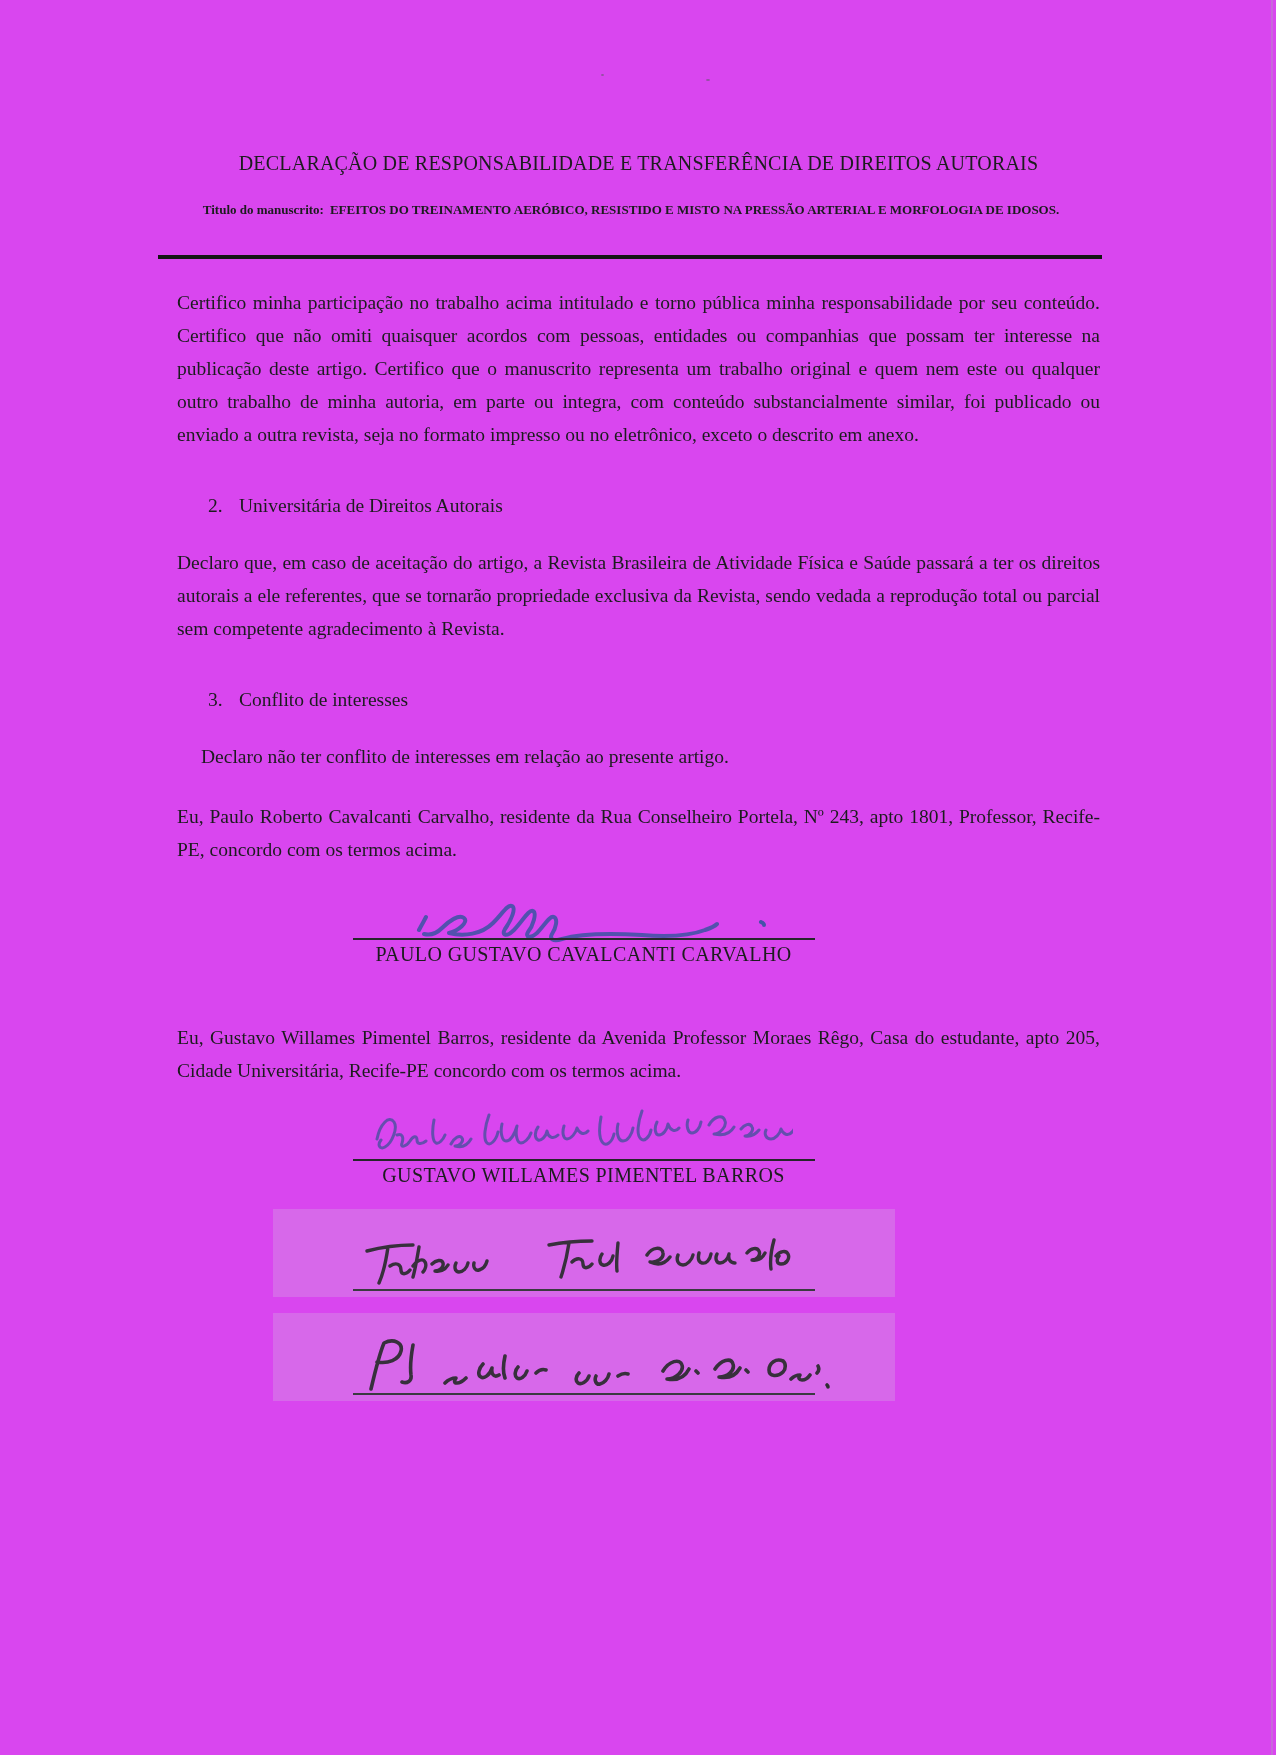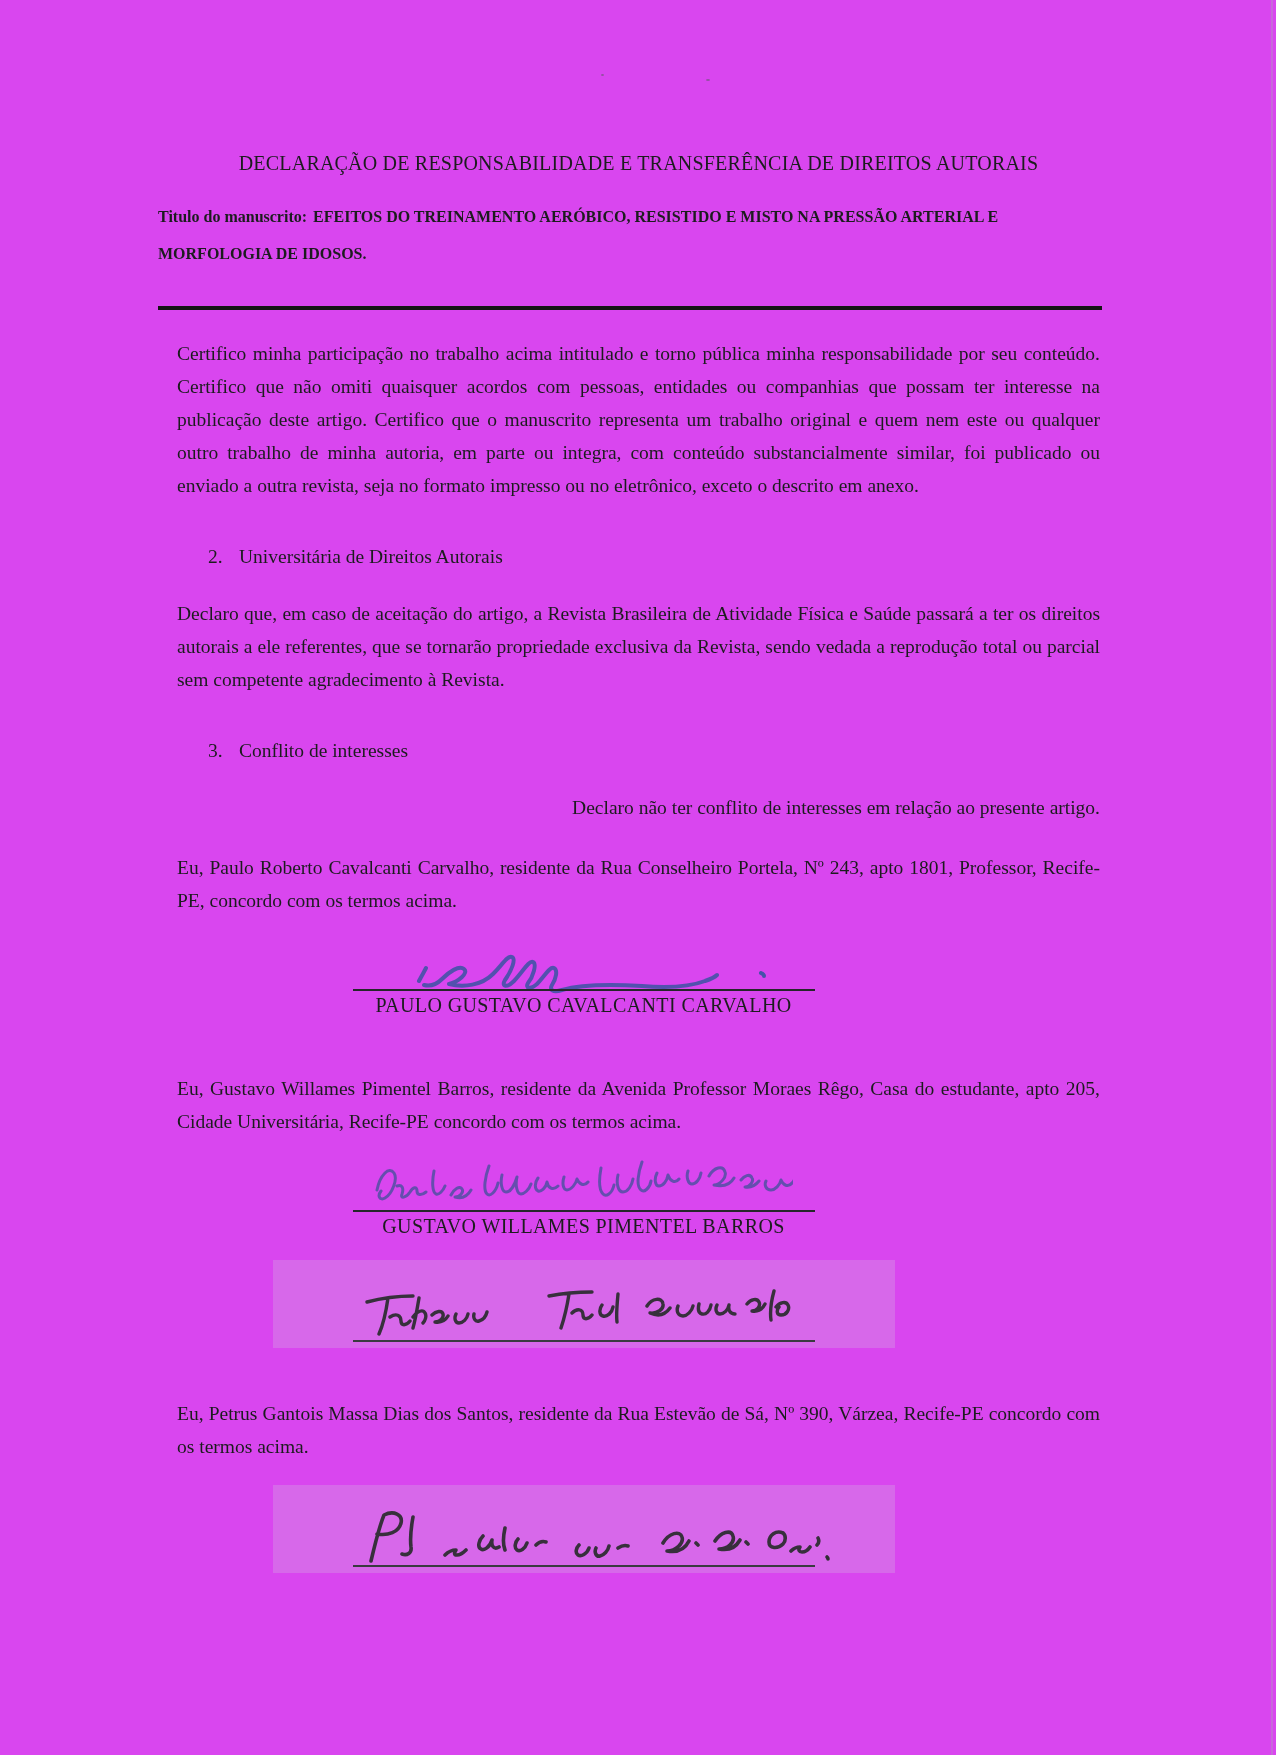--- a/index.html
+++ b/index.html
@@ -40,23 +40,23 @@
     font-weight:normal;
     letter-spacing:0.2px;
     line-height:26px;
     margin:0;
     white-space:nowrap;
   }
   .manuscript {
     margin:22px 0 0 -19px;
     width:946px;
     font-weight:bold;
-    font-size:16px;
-    line-height:37px;
-    text-align:left;
+    font-size:13px;
+    line-height:23px;
+    text-align:center;
   }
   .manuscript .label { margin-right:6px; }
   .rule {
     margin:34px 0 0 -19px;
     width:944px;
     height:4px;
     background:#151515;
   }
   .sec-heading {
     margin-top:42px;
@@ -64,21 +64,21 @@
     font-size:19.5px;
     line-height:26px;
   }
   .sec-heading .num { display:inline-block; min-width:18px; margin-right:13px; }
   .para {
     margin:27px 0 0 0;
     font-size:19.5px;
     line-height:33px;
     text-align:justify;
   }
-  .para.tight { text-align:right;margin-left:24px; }
+  .para.tight { text-align:left;margin-left:24px; }
   .stmt { margin-top:55px; }
   .stmt.first { margin-top:27px; }
 
   .sig-block {
     width:462px;
     margin:10px auto 0;
     transform:translateX(-55px);
     text-align:center;
     position:relative;
   }
@@ -153,21 +153,20 @@
       <svg width="462" height="62" viewBox="0 0 462 62">
         <path fill="none" stroke-width="3.4" stroke-linecap="round" stroke-linejoin="round" opacity="0.95" d="M14,18 c15,-4 31,-6 46,-6 m-25,2 c-2,14 -5,27 -9,36 m11,-17 c6,-4 11,-2 11,4 c0,5 5,5 9,0 m9,-23 c-2,12 -4,23 -6,30 m0,-11 c4,-6 10,-8 12,-4 c2,3 0,8 -2,10 m9,-8 c4,-4 10,-5 11,-1 c1,4 -3,8 -8,8 c6,1 10,-1 13,-6 m8,-2 c-2,4 -1,9 3,9 c4,0 8,-4 9,-9 m6,0 c-1,4 1,8 5,7 c4,-1 7,-5 8,-9
                  M196,12 c15,-3 30,-4 43,-4 m-23,2 c-2,13 -5,25 -8,34 m11,-15 c5,-5 11,-4 11,2 c0,5 5,5 9,0 m10,-10 c-3,4 -3,10 1,11 c4,1 9,-3 10,-9 m5,-13 c-1,11 -2,21 -1,28
                  M294,22 c5,-8 15,-9 16,-2 c1,5 -6,10 -13,9 c9,4 15,2 20,-5 m8,-2 c-2,5 0,10 5,10 c4,0 9,-5 10,-10 m6,-2 c-1,4 -1,9 3,10 c4,1 8,-3 9,-9 m6,0 c-2,4 -1,9 3,9 c4,0 8,-4 9,-9 c-1,5 1,9 6,9
                  M394,20 c4,-5 10,-6 12,-2 c2,4 -2,9 -7,9 c6,1 10,-1 13,-7 m9,-13 c-3,11 -4,22 -3,29 m5,-13 c4,-5 10,-6 12,-2 c2,4 -1,10 -7,10 c-4,0 -5,-4 -2,-8" stroke="#2e2d33"></path>
       </svg>
     </div>
     <div class="sig-line thin"></div>
   </div>
 
-  <p class="para stmt">Eu, Petrus Gantois Massa Dias dos Santos, residente da Rua Estevão de Sá, Nº 390, Várzea, Recife-PE concordo com os termos acima.</p>
   <div class="sig-block shaded sig-gap-lg">
     <div class="sig-area">
       <svg width="480" height="66" viewBox="0 0 480 66">
         <path fill="none" stroke-width="3.6" stroke-linecap="round" stroke-linejoin="round" opacity="0.95" d="M18,56 c4,-17 8,-34 13,-46 c10,-5 19,0 17,8 c-2,9 -13,13 -24,11 m36,-17 c-2,11 -3,22 -2,30 c1,6 -4,9 -9,7
                  M92,50 c3,-3 7,-5 11,-5 c-2,3 -2,5 1,5 c3,0 6,-2 9,-5 m17,-14 c-4,4 -6,11 -2,13 c3,2 9,-2 11,-9 c-1,6 2,10 7,7 m6,-19 c-2,9 -2,17 0,22 m13,-11 c-3,3 -4,9 -1,11 c3,2 8,-1 10,-7 m9,2 c3,-3 7,-4 10,-3
                  M226,40 c-3,3 -4,8 -1,10 c3,2 9,-1 11,-7 m7,0 c-2,4 0,9 4,8 c4,-1 8,-5 9,-10 m9,2 c3,-2 7,-3 10,-2
                  M310,38 c6,-10 17,-13 19,-6 c2,6 -6,14 -15,14 c11,2 18,-2 22,-10 m7,2 l2,2
                  M362,36 c6,-9 16,-12 18,-5 c2,6 -5,13 -14,13 c10,2 17,-2 21,-9 m6,2 l2,2
                  M430,28 c-7,-3 -14,2 -14,9 c0,7 9,7 14,2 c3,-3 3,-9 0,-11 m8,18 c3,-3 6,-4 9,-4 c-2,3 -1,5 2,5 c3,0 6,-2 8,-5 m7,-2 c2,-2 2,-5 1,-7" stroke="#2e2d33"></path>
         <path fill="none" stroke-width="3.6" stroke-linecap="round" d="M474,52 c1,1 1,2 1,2" stroke="#2e2d33"></path>

